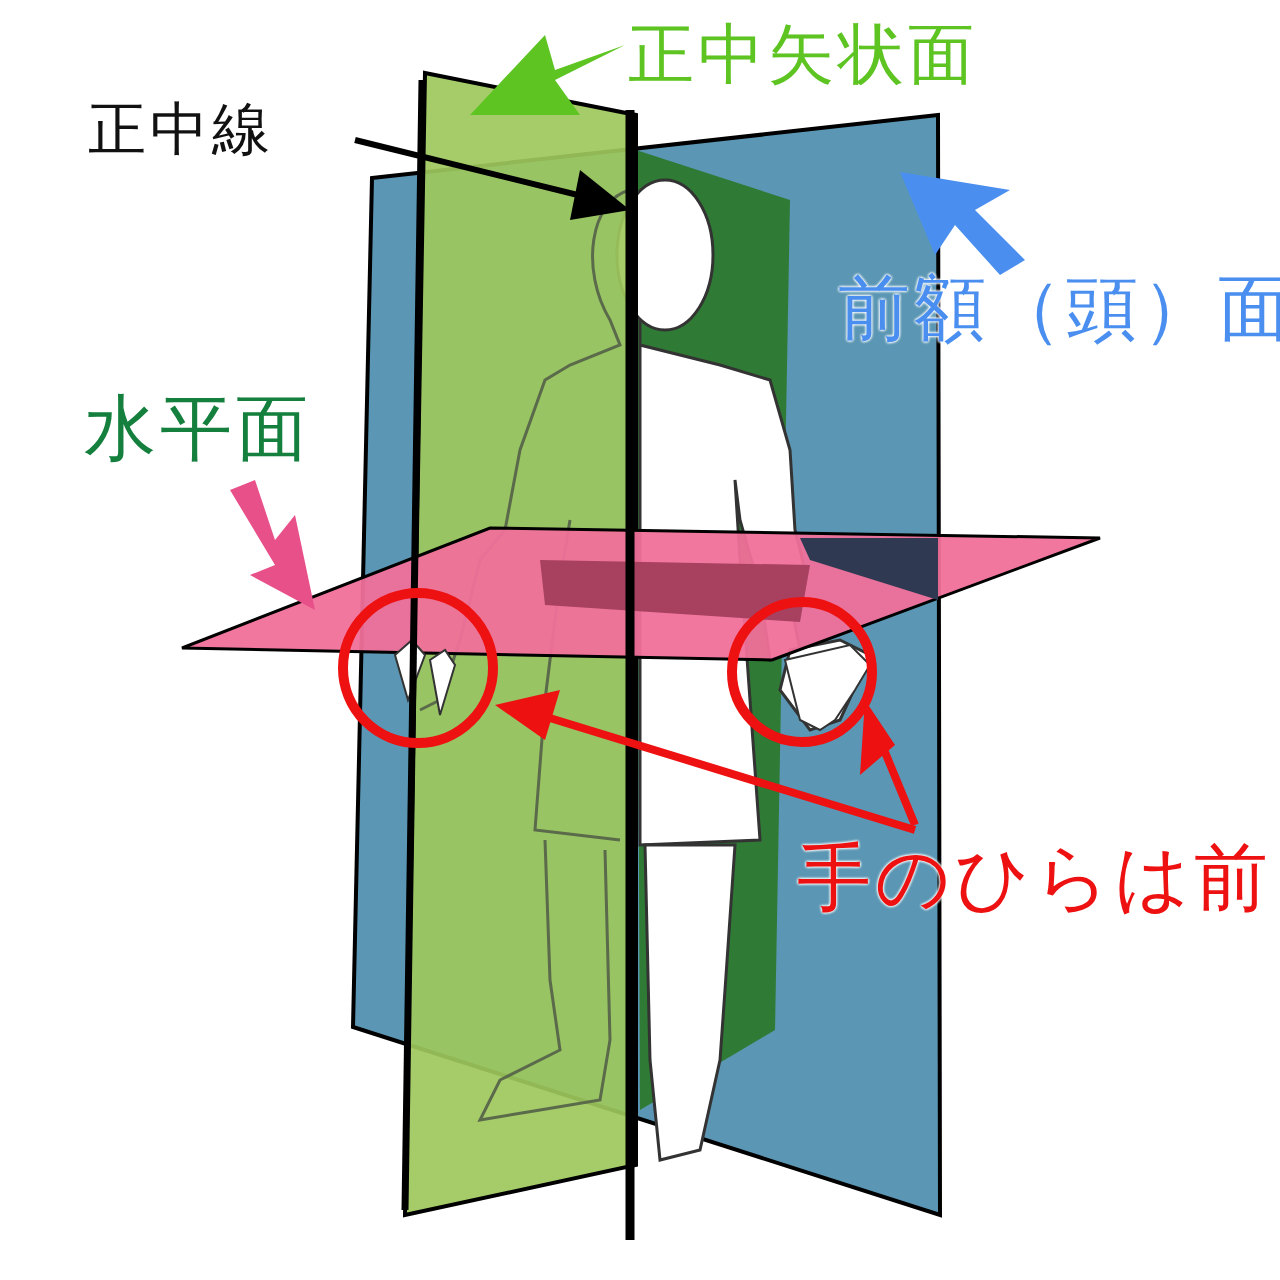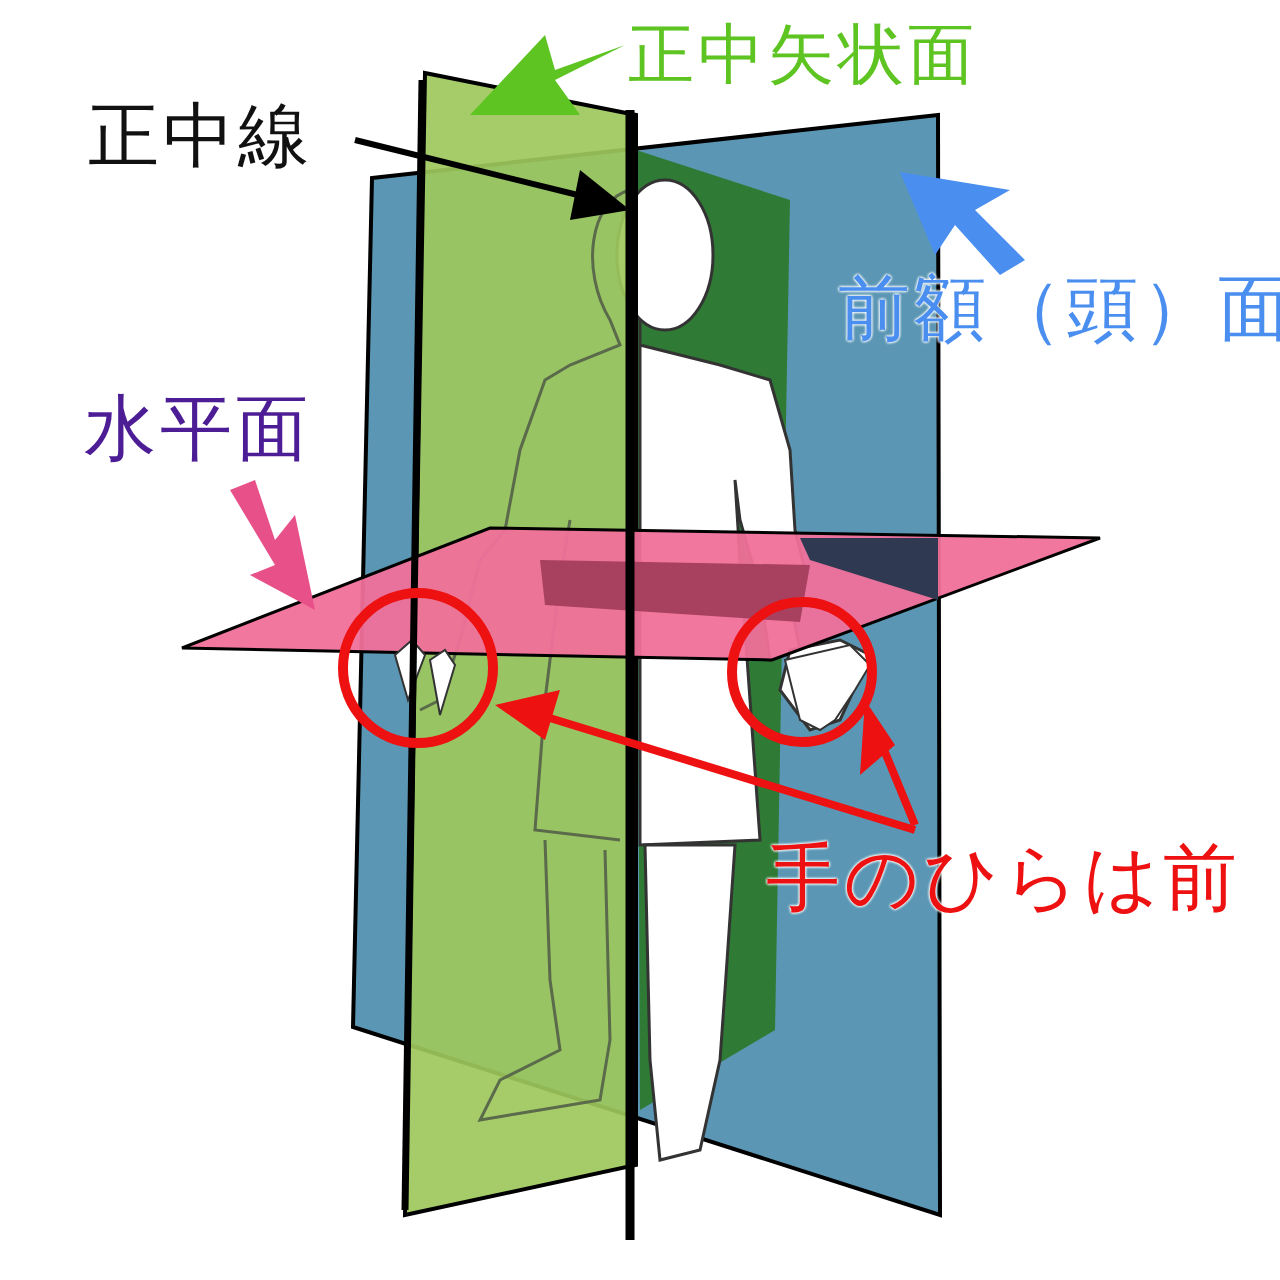--- a/index.html
+++ b/index.html
@@ -1,23 +1,23 @@
 <!DOCTYPE html>
 <html><head>
 <meta charset="utf-8">
 <style>
   html,body{margin:0;padding:0;background:#ffffff;}
   body{width:1280px;height:1280px;position:relative;overflow:hidden;font-family:"DejaVu Sans",sans-serif;}
   svg.diagram{position:absolute;left:0;top:0;}
   .label{position:absolute;font-family:"DejaVu Sans",sans-serif;white-space:nowrap;line-height:1;letter-spacing:4px;}
   .lbl-sag{left:628px;top:22px;font-size:66px;color:#5ec422;}
-  .lbl-mid{left:88px;top:100px;font-size:71px;color:#111111;}
+  .lbl-mid{left:88px;top:100px;font-size:58px;color:#111111;}
   .lbl-front{left:838px;top:272px;font-size:72px;color:#4a8ff0;text-shadow:0 0 3px #fff,0 0 3px #fff,0 0 3px #fff;}
-  .lbl-horiz{left:84px;top:392px;font-size:72px;color:#4c1d95;text-align:right;}
-  .lbl-palm{left:766px;top:840px;font-size:74px;color:#ee1111;text-shadow:0 0 3px #fff,0 0 3px #fff,0 0 3px #fff;}
+  .lbl-horiz{left:84px;top:392px;font-size:72px;color:#15803d;text-align:right;}
+  .lbl-palm{left:797px;top:840px;font-size:74px;color:#ee1111;text-shadow:0 0 3px #fff,0 0 3px #fff,0 0 3px #fff;}
 </style>
 </head>
 <body>
 
 <svg class="diagram" width="1280" height="1280" viewBox="0 0 1280 1280">
 
   <polygon points="372,178 938,115 940,1215 353,1027" fill="#5b97b4" stroke="#000" stroke-width="4"></polygon>
 
   <polygon points="636,150 790,200 775,1030 640,1110" fill="#2f7a34"></polygon>
 

